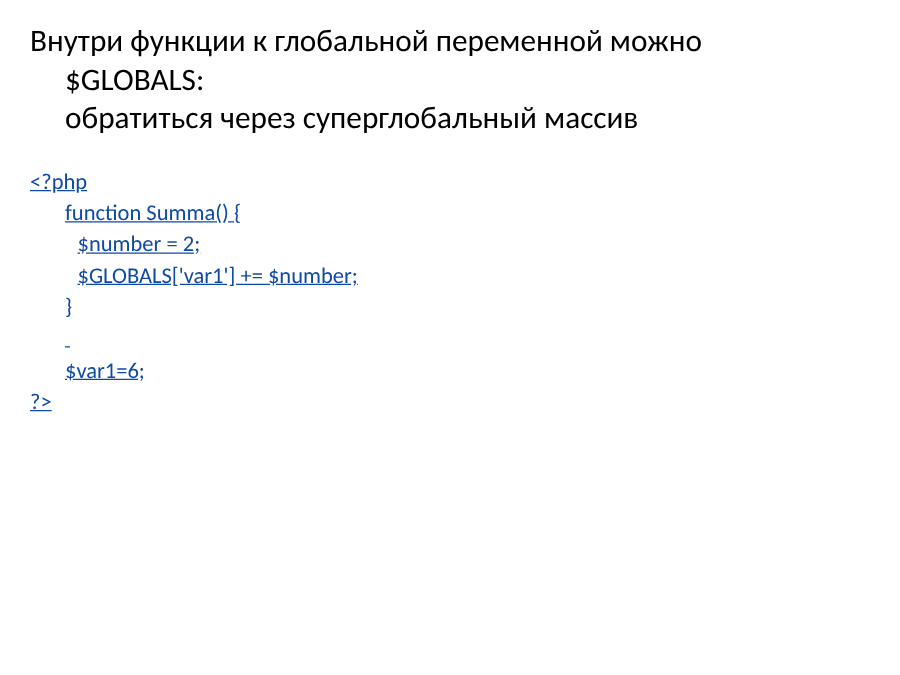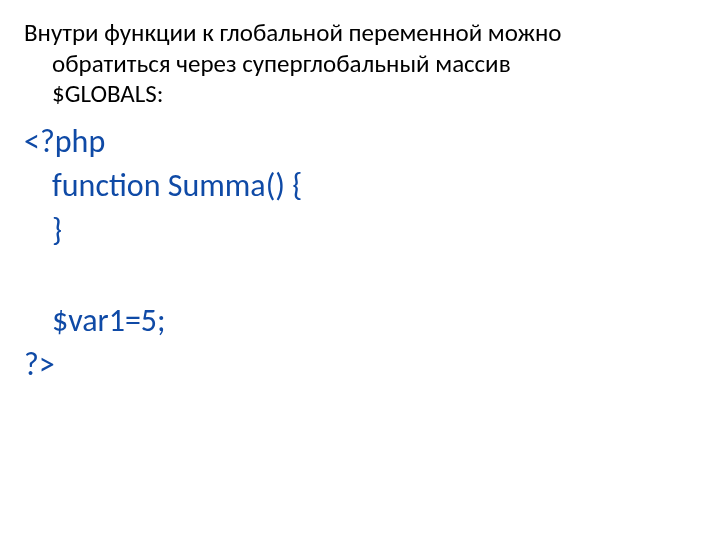--- a/index.html
+++ b/index.html
@@ -28,43 +28,46 @@
     padding-left: 0;
     text-indent: 0;
   }
   .intro-cont {
     display: block;
     padding-left: 28px;
     text-indent: 0;
   }
   .code {
     color: #0f4aa6;
-    font-size: 32px;
+    font-size: 18px;
     line-height: 1.4;
-    margin-top: 10px;
+    margin-top: 23px;
+    text-decoration: underline;
   }
   .code .line {
     white-space: pre;
   }
   .ind1 { padding-left: 28px; }
   .ind2 { padding-left: 38px; }
 </style>
 </head>
 <body>
 
 <div class="slide">
 
   <div class="body-text">
     <span class="intro">Внутри функции к глобальной переменной можно</span><br>
+    <span class="intro-cont">$GLOBALS:</span>
     <span class="intro-cont">обратиться через суперглобальный массив</span>
-    <span class="intro-cont">$GLOBALS:</span>
   </div>
 
   <div class="code">
     <div class="line">&lt;?php</div>
     <div class="line ind1">function Summa() {</div>
+    <div class="line ind2">$number = 2;</div>
+    <div class="line ind2">$GLOBALS['var1'] += $number;</div>
     <div class="line ind1">}</div>
     <div class="line ind1">&nbsp;</div>
-    <div class="line ind1">$var1=5;</div>
+    <div class="line ind1">$var1=6;</div>
     <div class="line">?&gt;</div>
   </div>
 
 </div>
 
 </body></html>

